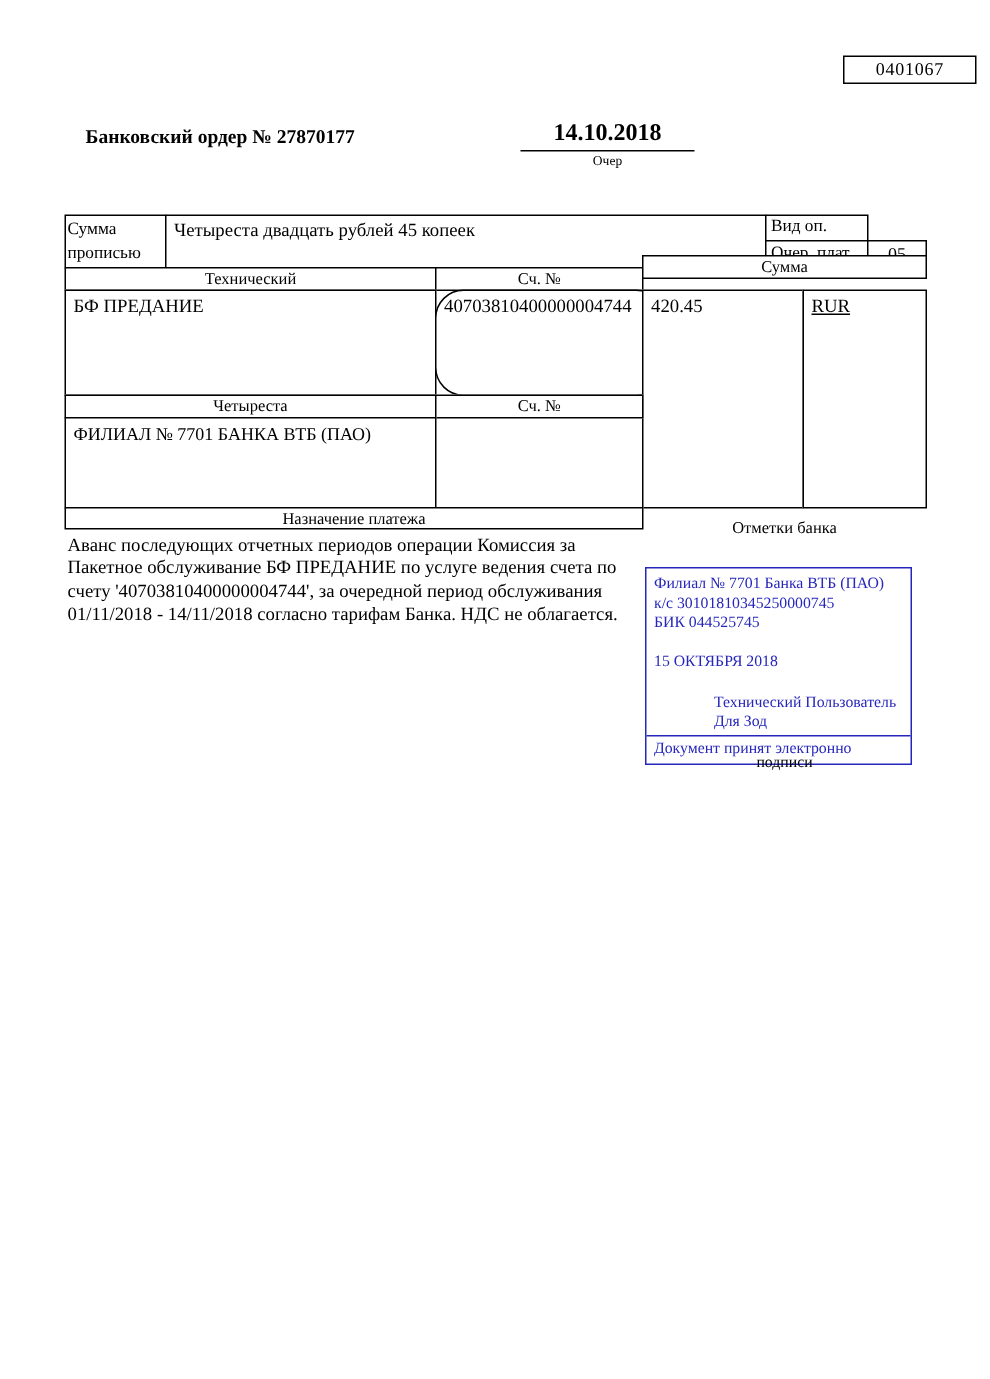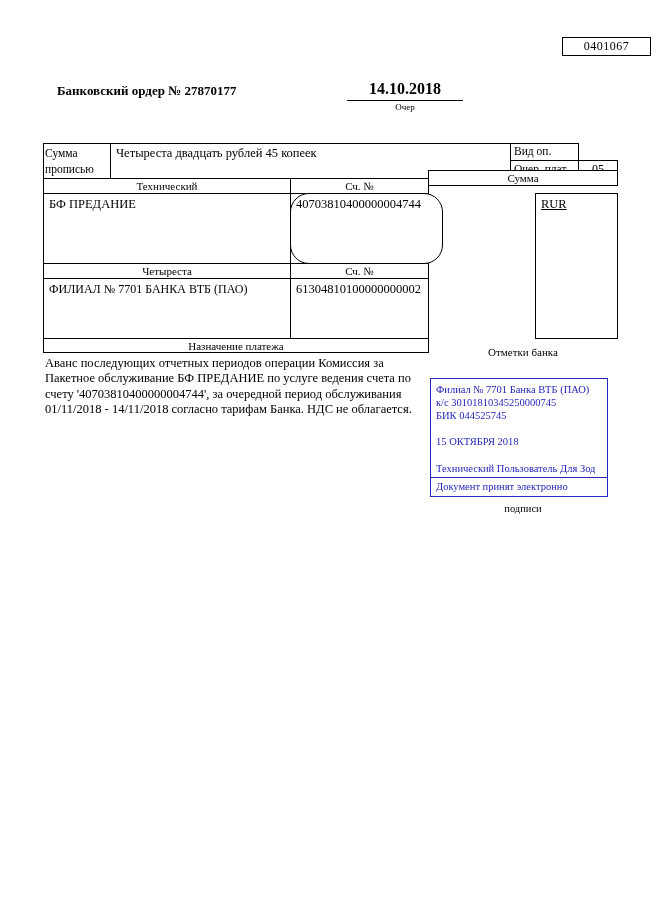--- a/index.html
+++ b/index.html
@@ -71,21 +71,21 @@
 
   
   .stamp {
     left:430px; top:378px; width:178px;
     border:1px solid #2626bb; color:#2626bb;
     font-size:10.5px; line-height:1.25;
     padding:4px 5px 0 5px;
   }
   .stamp .s-line { white-space:nowrap; overflow:hidden; }
   .stamp .s-gap  { height:13px; }
-  .stamp .s-user { white-space:normal; }
+  .stamp .s-user { white-space:normal;margin-left:40px; }
   .stamp .s-status {
     border-top:1px solid #2626bb;
     margin:2px -5px 0 -5px; padding:2px 5px 3px 5px;
   }
 
   .signatures {
     left:428px; top:503px; width:190px; text-align:center; font-size:10.5px;
   }
 </style>
 </head>
@@ -109,27 +109,27 @@
   <div class="cell c-vidop-v">17</div>
   <div class="cell c-ocher-l">Очер. плат.</div>
   <div class="cell c-ocher-v">05</div>
 
   <div class="cell hdr c-payer-h">Технический</div>
   <div class="cell hdr c-payer-acc-h">Сч. №</div>
   <div class="cell hdr c-summa-h">Сумма</div>
 
   <div class="cell val c-payer-name">БФ ПРЕДАНИЕ</div>
   <div class="cell val c-payer-acc">40703810400000004744</div>
+  <div class="cell val c-amount">420.45</div>
   <div class="cell val c-currency">RUR</div>
 
   <div class="cell hdr c-recv-h">Четыреста</div>
   <div class="cell hdr c-recv-acc-h">Сч. №</div>
 
   <div class="cell val c-recv-name">ФИЛИАЛ № 7701 БАНКА ВТБ (ПАО)</div>
-  <div class="cell val c-recv-acc">61304810100000000002</div>
 
   <div class="cell hdr c-purpose-h">Назначение платежа</div>
 
   <div class="abs bank-marks-label">Отметки банка</div>
 
   <div class="abs purpose-text">Аванс последующих отчетных периодов операции Комиссия за Пакетное обслуживание БФ ПРЕДАНИЕ по услуге ведения счета по счету '40703810400000004744', за очередной период обслуживания 01/11/2018 - 14/11/2018 согласно тарифам Банка. НДС не облагается.</div>
 
   <div class="abs stamp">
     <div class="s-line">Филиал № 7701 Банка ВТБ (ПАО)</div>
     <div class="s-line">к/с 30101810345250000745</div>

